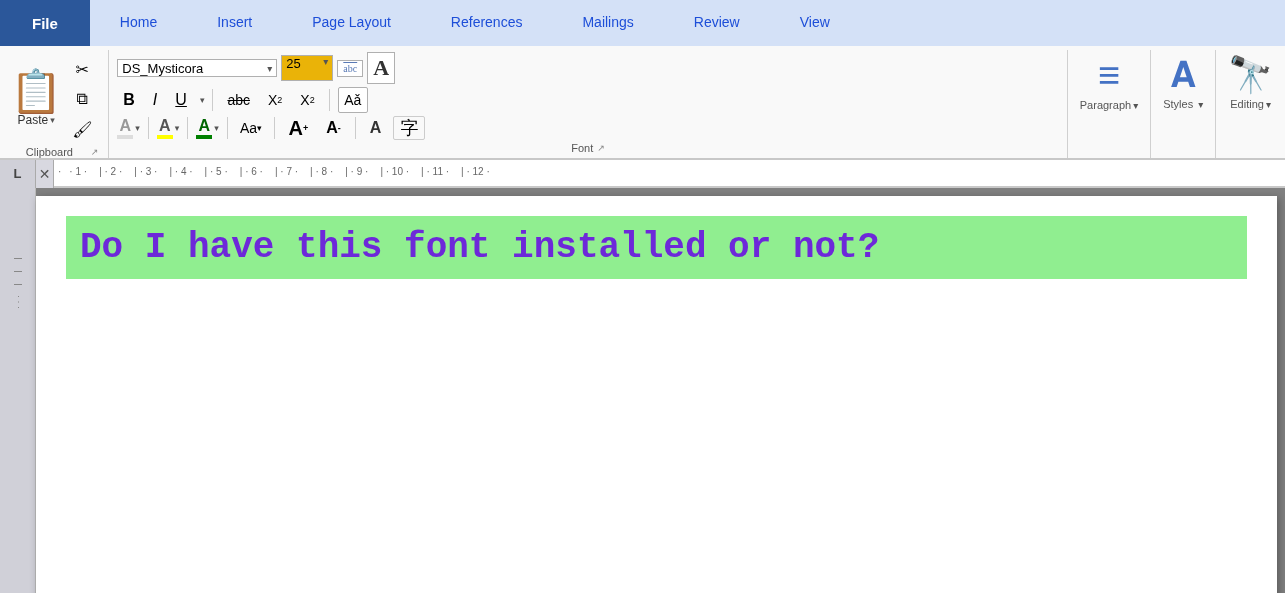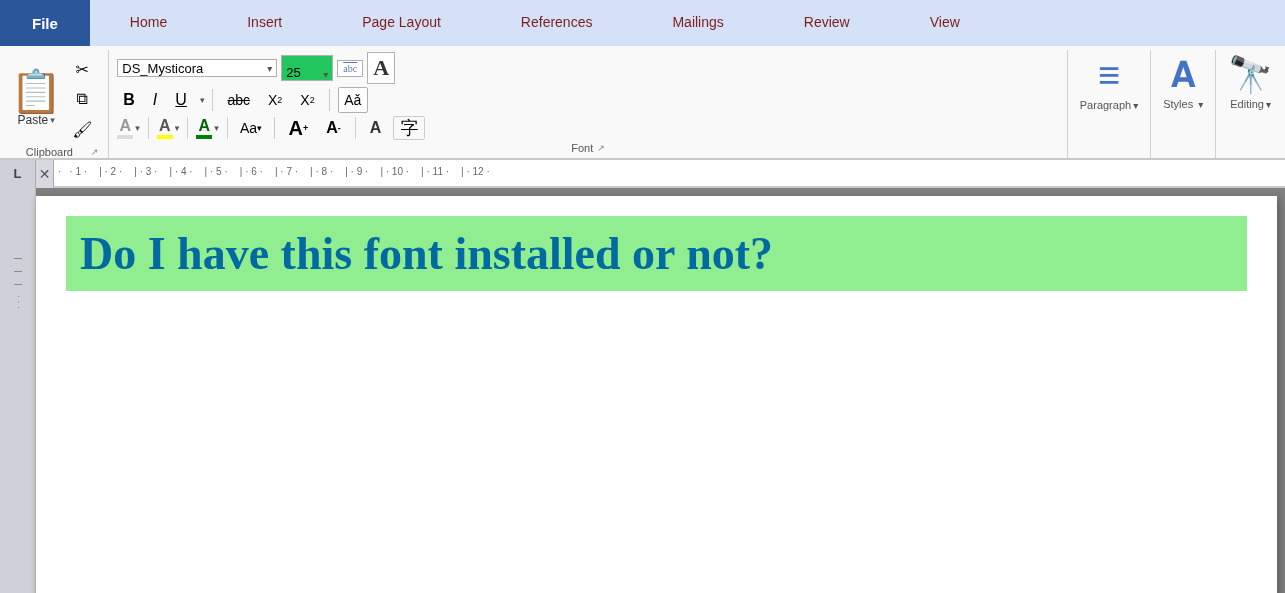--- a/index.html
+++ b/index.html
@@ -1,21 +1,21 @@
 <!DOCTYPE html>
 <html><head>
   <meta charset="utf-8">
   <style>
     * { box-sizing: border-box; margin: 0; padding: 0; }
     body { font-family: 'Segoe UI', Arial, sans-serif; background: #f0f0f0; width: 1285px; height: 593px; overflow: hidden; }
 
     
     .tab-bar { display: flex; align-items: stretch; height: 46px; background: #d4e1f7; }
     .tab-file { background: #2b579a; color: white; font-size: 15px; font-weight: 600; padding: 0 32px; display: flex; align-items: center; cursor: pointer; }
-    .tab-item { padding: 0 40px; display: flex; align-items: center; font-size: 14px; color: #7f1d1d; cursor: pointer; border-bottom: 3px solid transparent; }
+    .tab-item { padding: 0 30px; display: flex; align-items: center; font-size: 14px; color: #1d4ed8; cursor: pointer; border-bottom: 3px solid transparent; }
 
     
     .ribbon-content { background: #f9f9f9; border-bottom: 2px solid #c8c8c8; padding: 4px 0 0 0; display: flex; align-items: stretch; }
 
     
     .clipboard-group { display: flex; flex-direction: column; align-items: center; padding: 2px 10px 0 10px; border-right: 1px solid #d0d0d0; }
     .clipboard-inner { display: flex; align-items: center; gap: 4px; flex: 1; }
     .clipboard-label { font-size: 11px; color: #555; text-align: center; width: 100%; display: flex; align-items: center; gap: 2px; }
     .clipboard-label-text { flex: 1; text-align: center; }
     .expand-icon { font-size: 9px; color: #888; cursor: pointer; }
@@ -28,21 +28,21 @@
     .side-icon-btn { width: 32px; height: 26px; display: flex; align-items: center; justify-content: center; font-size: 16px; cursor: pointer; border-radius: 2px; }
 
     
     .font-section { display: flex; flex-direction: column; padding: 2px 8px 0 8px; border-right: 1px solid #d0d0d0; flex: 1; }
     .font-row1 { display: flex; align-items: center; gap: 4px; margin-bottom: 3px; }
     .font-row2 { display: flex; align-items: center; gap: 6px; margin-bottom: 3px; }
     .font-row3 { display: flex; align-items: center; gap: 6px; }
     .font-section-label { font-size: 11px; color: #555; text-align: left; margin-top: 2px; display: flex; align-items: center; }
 
     .font-dropdown { height: 18px; border: 1px solid #b0b0b0; background: white; font-size: 13px; padding: 0 4px; min-width: 160px; cursor: pointer; display: flex; align-items: center; justify-content: space-between; }
-    .font-size-dropdown { height: 26px; border: 1px solid #b0b0b0; background: #22c55e; font-size: 13px; padding: 0 4px; width: 52px; cursor: pointer; display: flex; align-items: flex-end; justify-content: space-between; }
+    .font-size-dropdown { height: 26px; border: 1px solid #b0b0b0; background: #eab308; font-size: 13px; padding: 0 4px; width: 52px; cursor: pointer; display: flex; align-items: flex-start; justify-content: space-between; }
     .dropdown-arrow { font-size: 10px; color: #555; }
 
     .font-btn { height: 24px; padding: 0 6px; border: none; background: transparent; font-size: 14px; cursor: pointer; border-radius: 2px; display: flex; align-items: center; }
 
     .bold-btn { font-weight: bold; font-size: 16px; }
     .italic-btn { font-style: italic; font-size: 16px; }
     .underline-btn { text-decoration: underline; font-size: 16px; }
     .strikethrough-btn { text-decoration: line-through; font-size: 14px; }
 
     .font-clear-btn { height: 26px; width: 30px; border: 1px solid #b0b0b0; background: white; cursor: pointer; display: flex; align-items: center; justify-content: center; font-size: 14px; border-radius: 2px; }
@@ -71,21 +71,21 @@
     .ruler-bar { height: 28px; background: #f0f0f0; border-bottom: 1px solid #c8c8c8; display: flex; align-items: center; position: relative; padding-left: 0; }
     .ruler-L { width: 36px; height: 28px; background: #d0d0d8; display: flex; align-items: center; justify-content: center; font-size: 13px; font-weight: bold; color: #444; border-right: 1px solid #aaa; flex-shrink: 0; cursor: pointer; }
     .ruler-marks { flex: 1; height: 100%; background: white; border-bottom: 1px solid #c8c8c8; position: relative; display: flex; align-items: flex-end; overflow: hidden; }
 
     
     .doc-area { display: flex; background: #808080; height: calc(593px - 46px - 90px - 28px); }
     .doc-left-margin { width: 36px; background: #d0d0d8; border-right: 1px solid #bbb; display: flex; flex-direction: column; align-items: center; padding-top: 4px; }
     .margin-mark { width: 8px; height: 1px; background: #888; margin: 6px 0; }
     .doc-page { flex: 1; background: white; margin: 8px 8px 0 0; padding: 20px 30px; box-shadow: 2px 2px 8px rgba(0,0,0,0.3); position: relative; }
     .highlight-box { background: #90ee90; padding: 10px 14px; display: inline-block; width: 100%; }
-    .doc-text { font-family: Liberation Serif, serif; font-size: 46px; font-weight: bold; color: #0369a1; line-height: 1.2; }
+    .doc-text { font-family: Liberation Mono, monospace; font-size: 36px; font-weight: bold; color: #6d28d9; line-height: 1.2; }
 
     
     .aa-btn { font-size: 14px; padding: 0 4px; cursor: pointer; display: flex; align-items: center; }
 
     .sep { width: 1px; height: 22px; background: #ccc; margin: 0 2px; }
 
     
     .paste-clipboard-icon { font-size: 42px; line-height: 1; }
   </style>
 </head>

